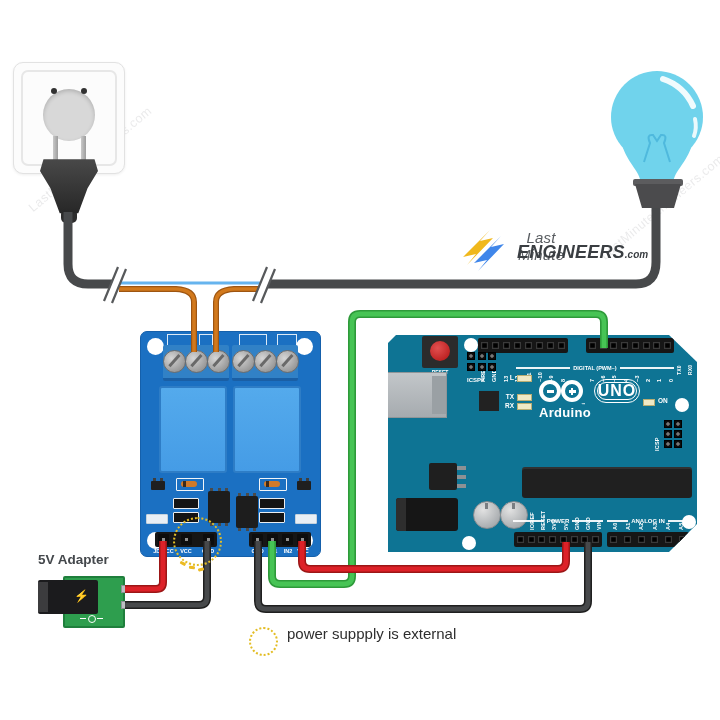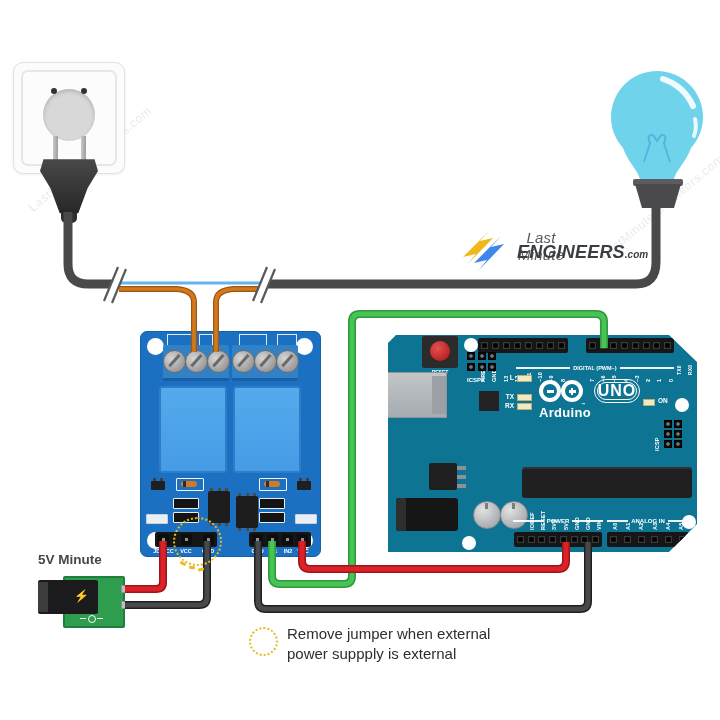--- a/index.html
+++ b/index.html
@@ -341,21 +341,21 @@
     <div class="abs pinrow" style="left:219px;top:197px;width:82px;height:15px">
         <span class="ph"></span>
         <span class="ph"></span>
         <span class="ph"></span>
         <span class="ph"></span>
         <span class="ph"></span>
         <span class="ph"></span>
       </div>
   </div>
 
-  <div class="abs" style="left:38px;top:552px;font-size:13.5px;font-weight:600;color:#44484c;z-index:10">5V Minute</div>
+  <div class="abs" style="left:38px;top:552px;font-size:13.5px;font-weight:600;color:#44484c;z-index:10">5V Adapter</div>
   <div class="abs apcb"></div>
   <div class="abs ajack"></div>
   <div class="abs bolt" style="left:74px;top:590px">⚡</div>
   <div class="abs aterm" style="left:121px;top:585px"></div>
   <div class="abs aterm" style="left:121px;top:601px"></div>
   <div class="abs pol-line" style="left:80px;top:618px"></div>
   <div class="abs pol-dot" style="left:88px;top:615px"></div>
   <div class="abs pol-line" style="left:97px;top:618px"></div>
 
   <svg class="abs wires" width="720" height="720" viewBox="0 0 720 720">
@@ -391,17 +391,16 @@
     <path d="M125 589 L156 589 Q163 589 163 582 L163 541 M302 541 L302 561 Q302 569 310 569 L558 569 Q566 569 566 561 L566 542" stroke="#dd2128" stroke-width="5" fill="none"></path>
   </svg>
 
   <div class="abs dotcircle" style="left:173px;top:517px;width:45px;height:45px"></div>
   <div class="abs jdash" style="left:180px;top:562px;transform:rotate(28deg)"></div>
   <div class="abs jdash" style="left:189px;top:566px;transform:rotate(10deg)"></div>
   <div class="abs jdash" style="left:198px;top:568px;transform:rotate(-12deg)"></div>
 
   <div class="abs dotcircle" style="left:249px;top:627px;width:25px;height:25px"></div>
   <div class="abs notetext" style="left:287px;top:624px">
-    <div>Remove jumper when external</div>
     <div>power suppply is external</div>
   </div>
 
 </div>
 
 </body></html>

